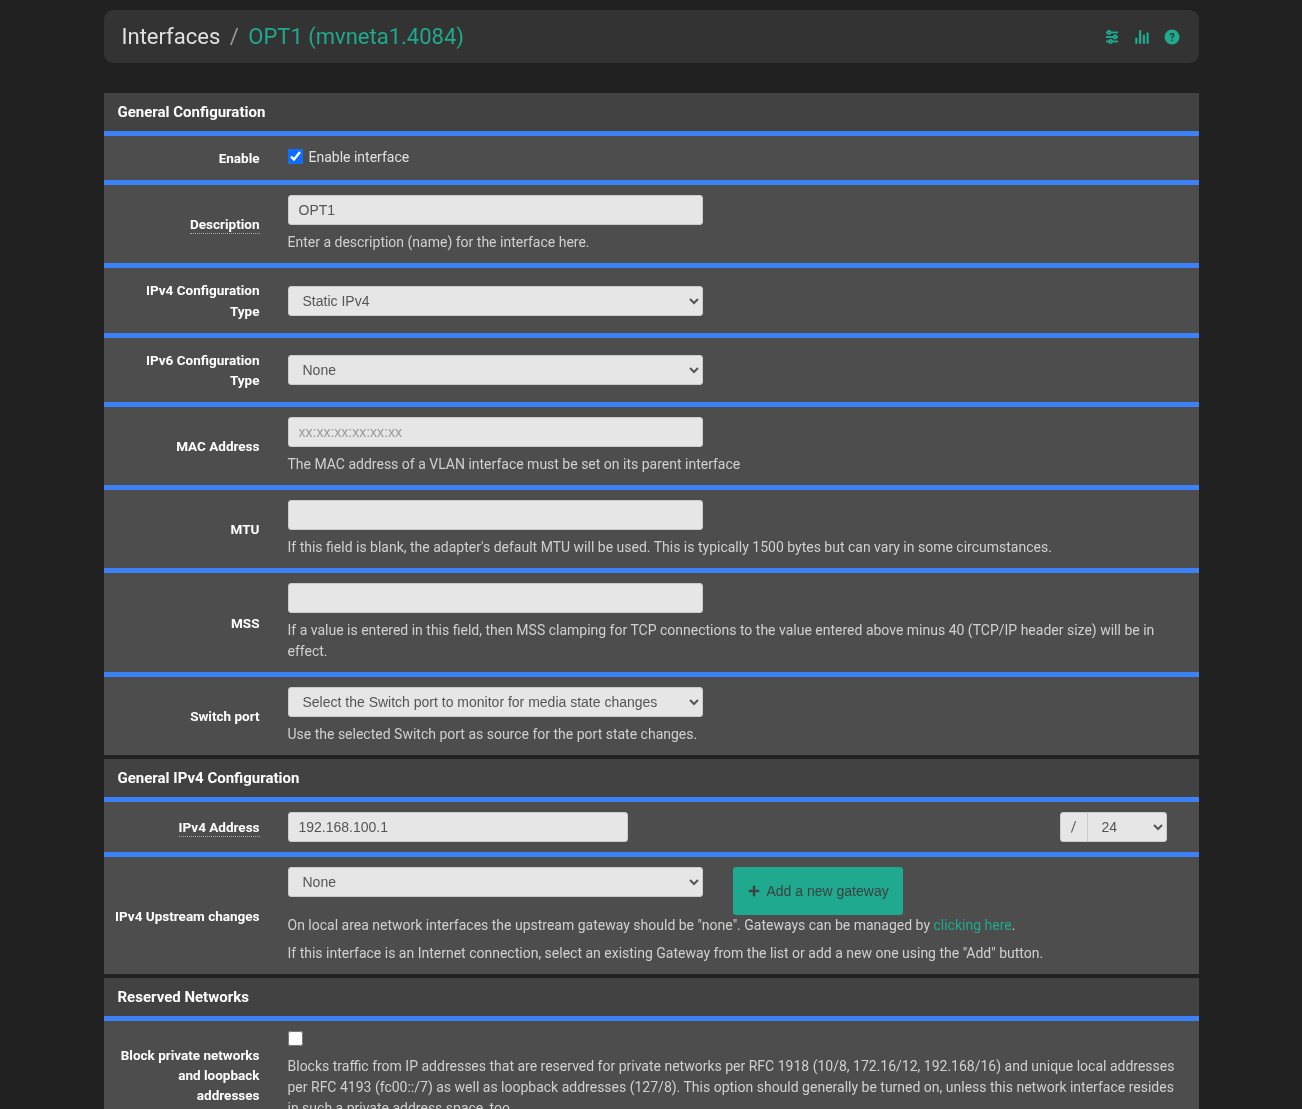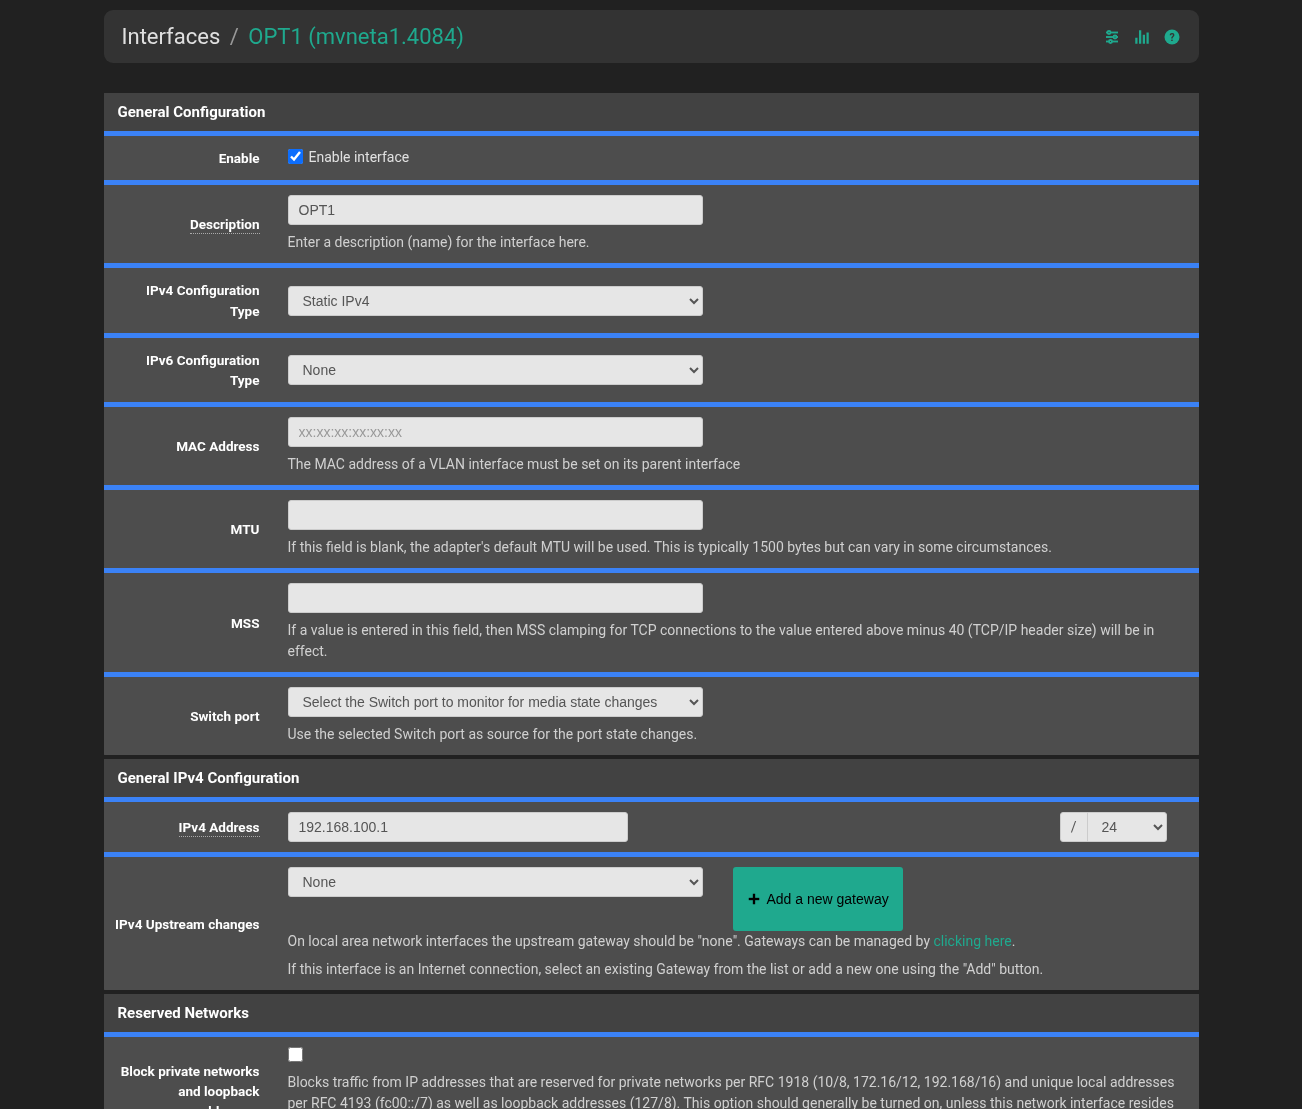--- a/index.html
+++ b/index.html
@@ -158,24 +158,24 @@
   .gateway-row {
     display: flex;
     gap: 30px;
     align-items: flex-start;
   }
   .btn {
     display: inline-flex;
     align-items: center;
     gap: 6px;
     background: #1fa98e;
-    color: #000000;
+    color: #404040;
     border: none;
     border-radius: 3px;
-    padding: 24px 14px;
+    padding: 16px 14px;
     font-size: 14px;
     font-weight: 400;
     cursor: pointer;
   }
   .btn svg {
     width: 14px;
     height: 14px;
     fill: currentColor;
   }
   .link {

